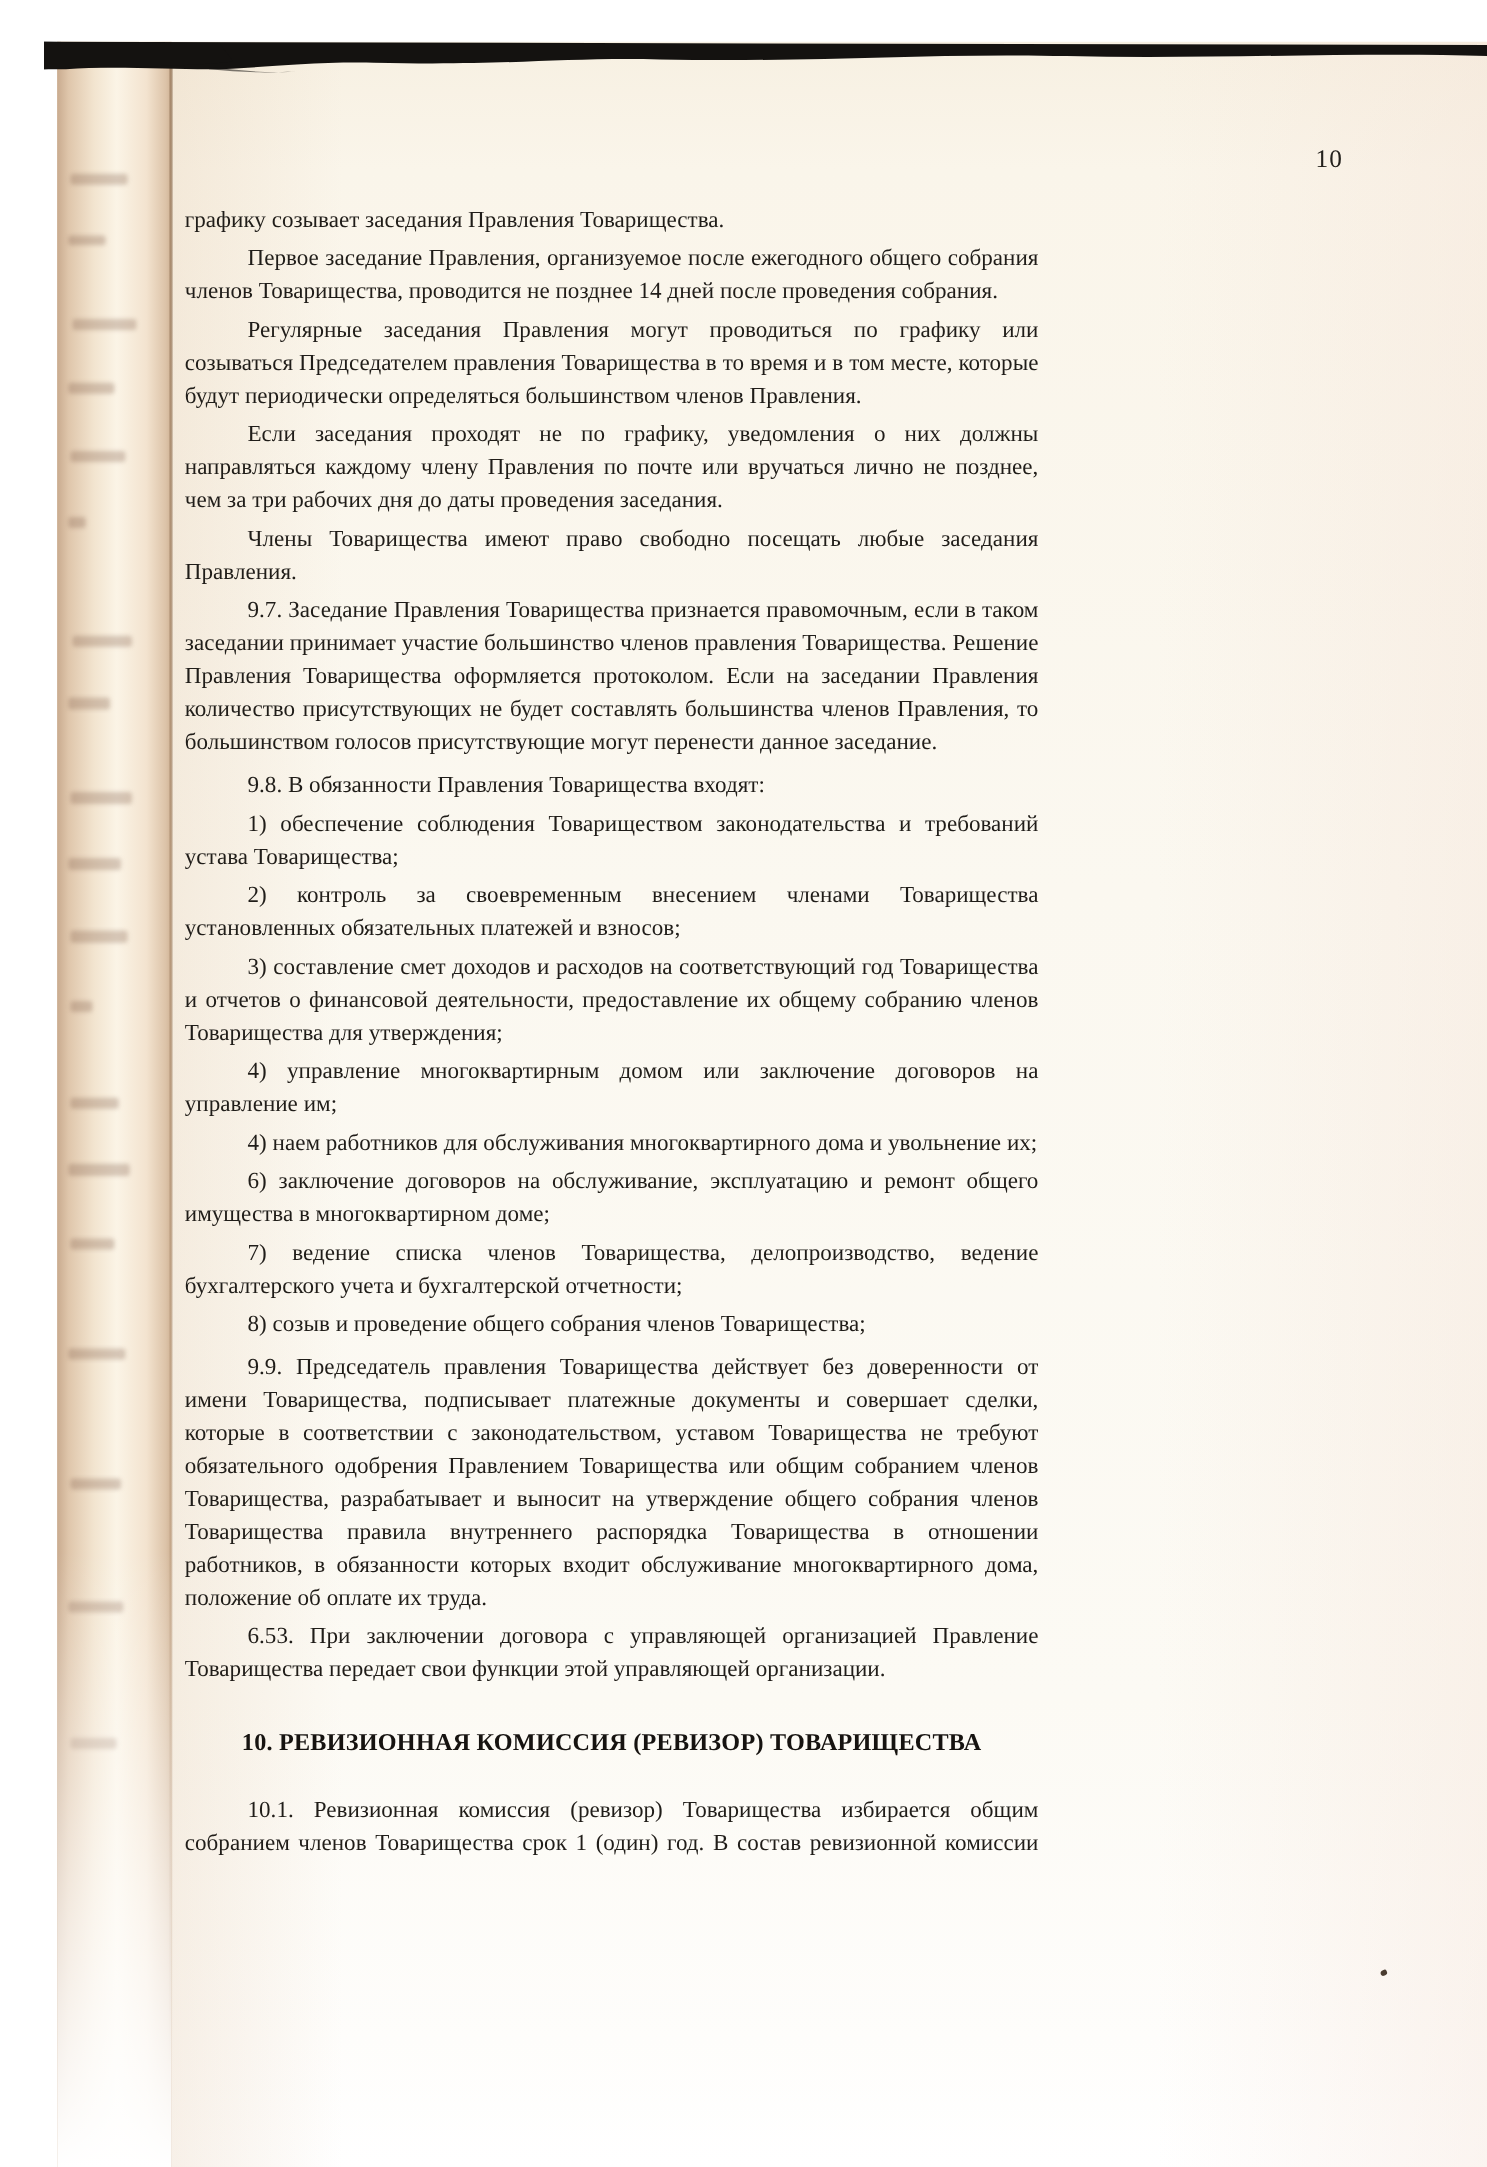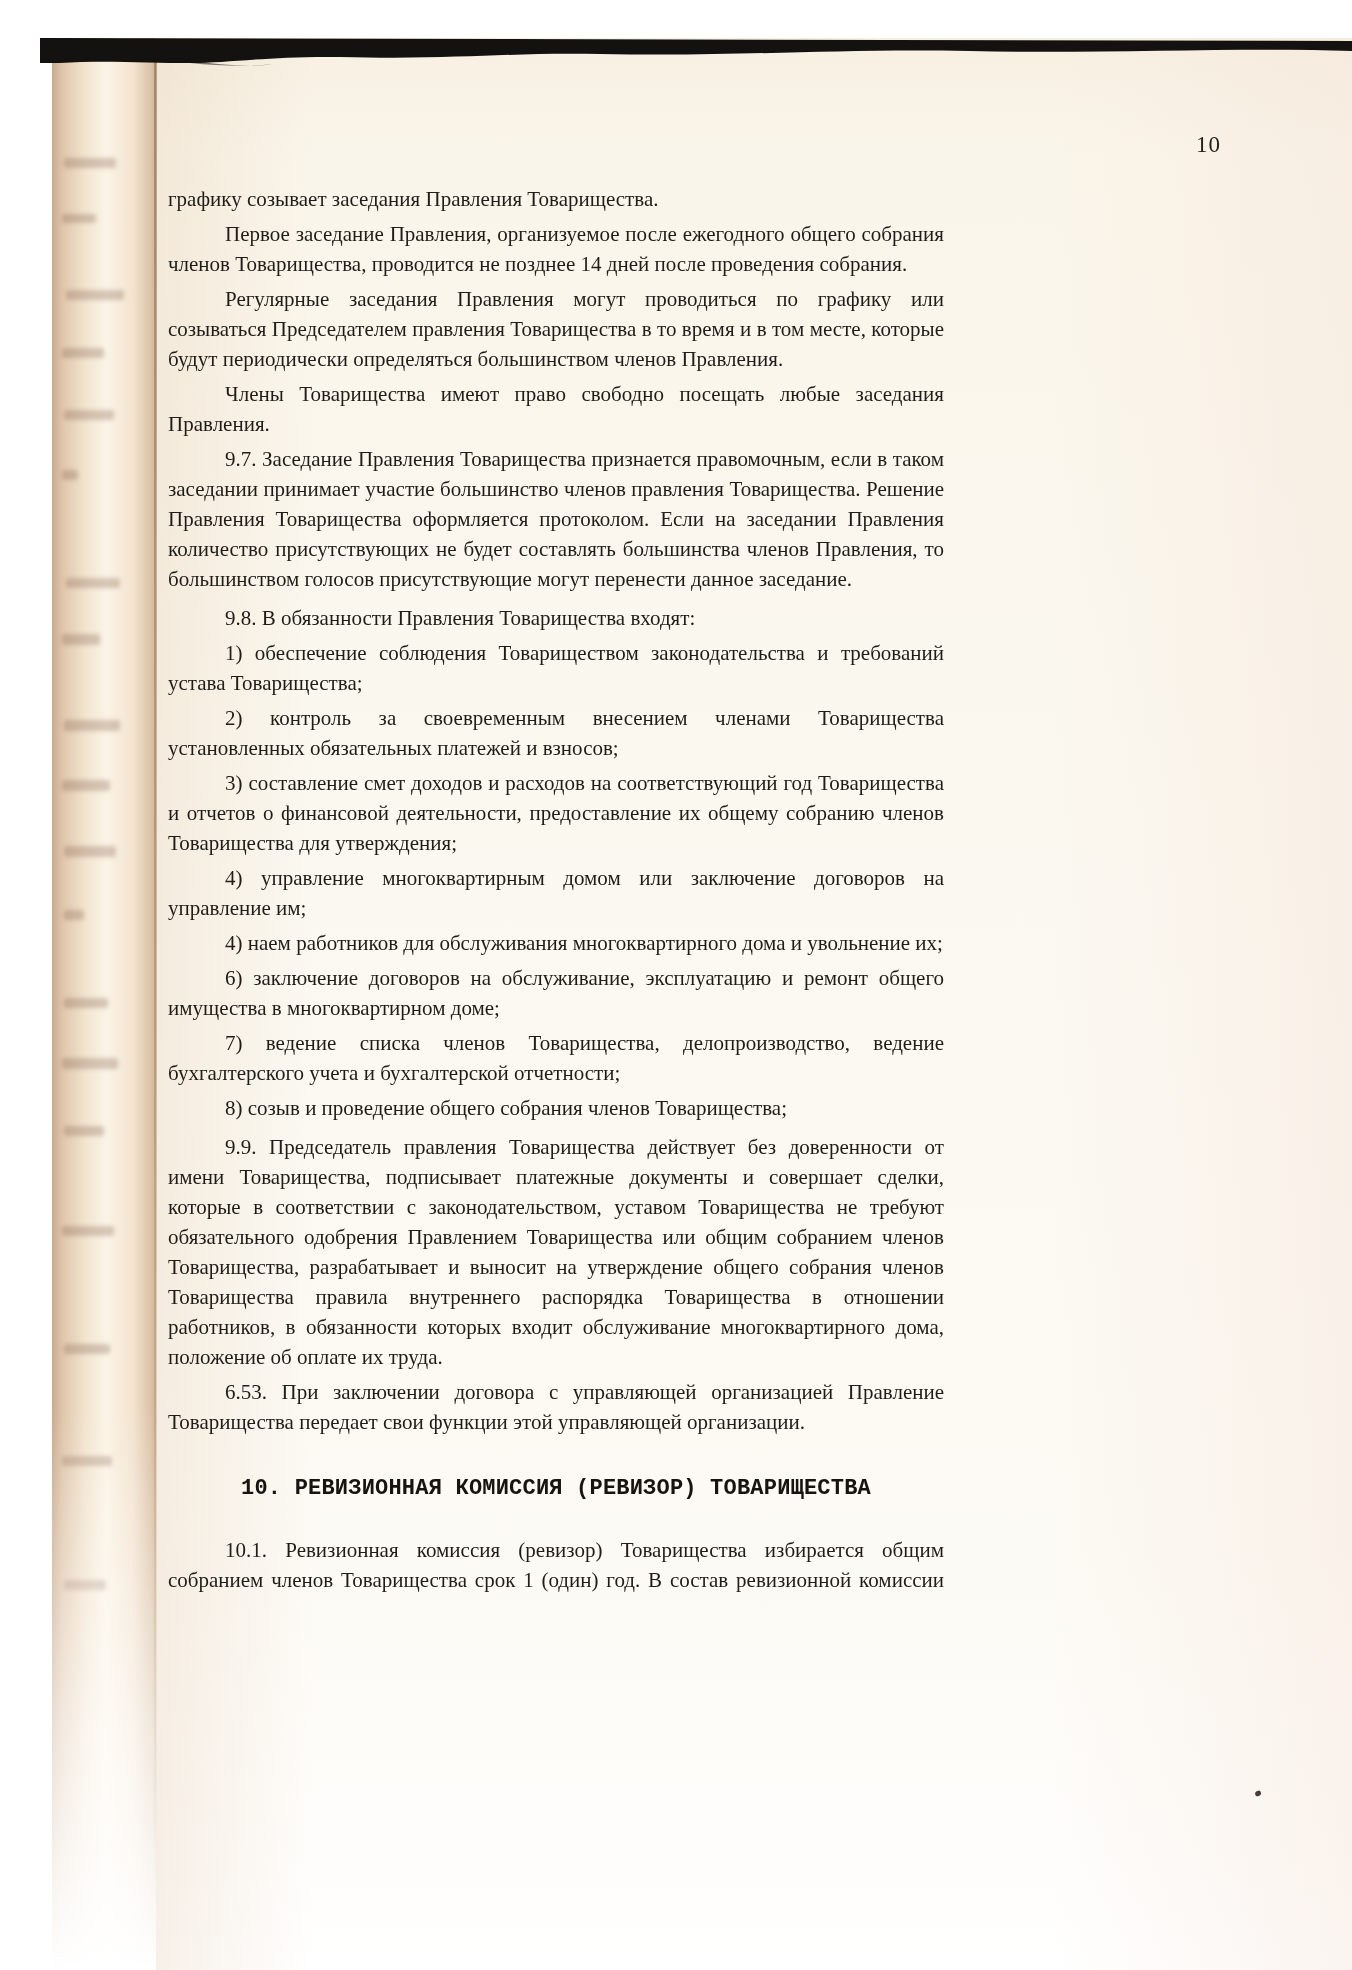--- a/index.html
+++ b/index.html
@@ -55,21 +55,20 @@
   .para{margin:5px 0 0 0;text-indent:57px;}
   .para.flush{text-indent:0;margin-top:16px;}
   .para.gap-lg{margin-top:17px;}
   .para.gap-md{margin-top:9px;}
   .para.stretch-last{text-align-last:justify;}
   .heading{
     margin:37px 0 31px 0;
     font-size:22px;line-height:30px;font-weight:bold;
     text-align:center;text-indent:0;color:#161310;
     letter-spacing:.2px;
-    font-family:Liberation Mono, monospace;
   }
   .speck{
     position:absolute;left:1255px;top:1791px;width:6px;height:5px;
     background:#4a3c30;border-radius:60% 40% 50% 50%;transform:rotate(-25deg);
   }
 </style>
 </head>
 <body>
 
 <div class="stage">
@@ -111,20 +110,21 @@
     <path fill="#141210" d="M0,8 L160,10 L172,26 C120,32 40,30 0,33 Z"></path>
     <path fill="rgba(20,18,16,.55)" d="M150,31 C180,34 210,38 232,34 C210,37 180,36 150,33 Z"></path>
   </svg>
 
   <div class="page-num">10</div>
 
   <div class="content">
     <p class="para flush">графику созывает заседания Правления Товарищества.</p>
     <p class="para">Первое заседание Правления, организуемое после ежегодного общего собрания членов Товарищества, проводится не позднее 14 дней после проведения собрания.</p>
     <p class="para">Регулярные заседания Правления могут проводиться по графику или созываться Председателем правления Товарищества в то время и в том месте, которые будут периодически определяться большинством членов Правления.</p>
+    <p class="para">Если заседания проходят не по графику, уведомления о них должны направляться каждому члену Правления по почте или вручаться лично не позднее, чем за три рабочих дня до даты проведения заседания.</p>
     <p class="para">Члены Товарищества имеют право свободно посещать любые заседания Правления.</p>
     <p class="para">9.7. Заседание Правления Товарищества признается правомочным, если в таком заседании принимает участие большинство членов правления Товарищества. Решение Правления Товарищества оформляется протоколом. Если на заседании Правления количество присутствующих не будет составлять большинства членов Правления, то большинством голосов присутствующие могут перенести данное заседание.</p>
     <p class="para gap-md">9.8. В обязанности Правления Товарищества входят:</p>
     <p class="para">1) обеспечение соблюдения Товариществом законодательства и требований устава Товарищества;</p>
     <p class="para">2) контроль за своевременным внесением членами Товарищества установленных обязательных платежей и взносов;</p>
     <p class="para">3) составление смет доходов и расходов на соответствующий год Товарищества и отчетов о финансовой деятельности, предоставление их общему собранию членов Товарищества для утверждения;</p>
     <p class="para">4) управление многоквартирным домом или заключение договоров на управление им;</p>
     <p class="para">4) наем работников для обслуживания многоквартирного дома и увольнение их;</p>
     <p class="para">6) заключение договоров на обслуживание, эксплуатацию и ремонт общего имущества в многоквартирном доме;</p>
     <p class="para">7) ведение списка членов Товарищества, делопроизводство, ведение бухгалтерского учета и бухгалтерской отчетности;</p>

